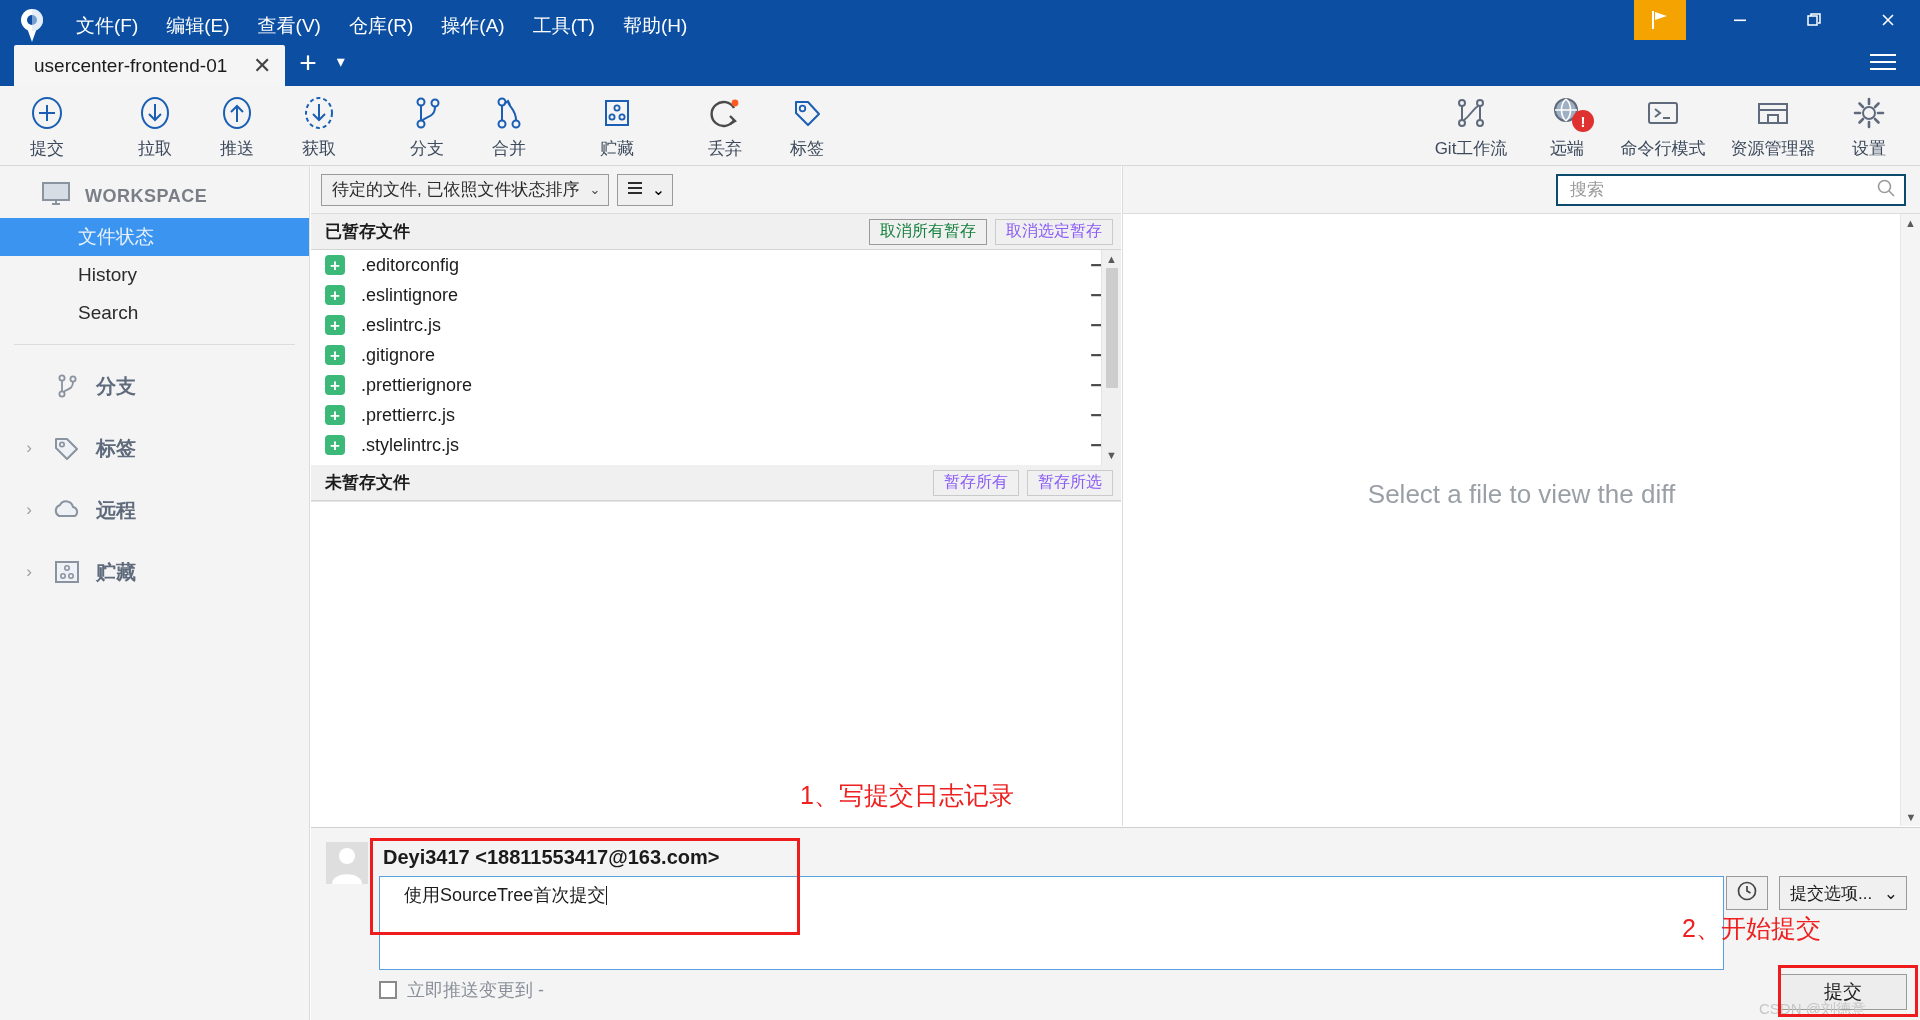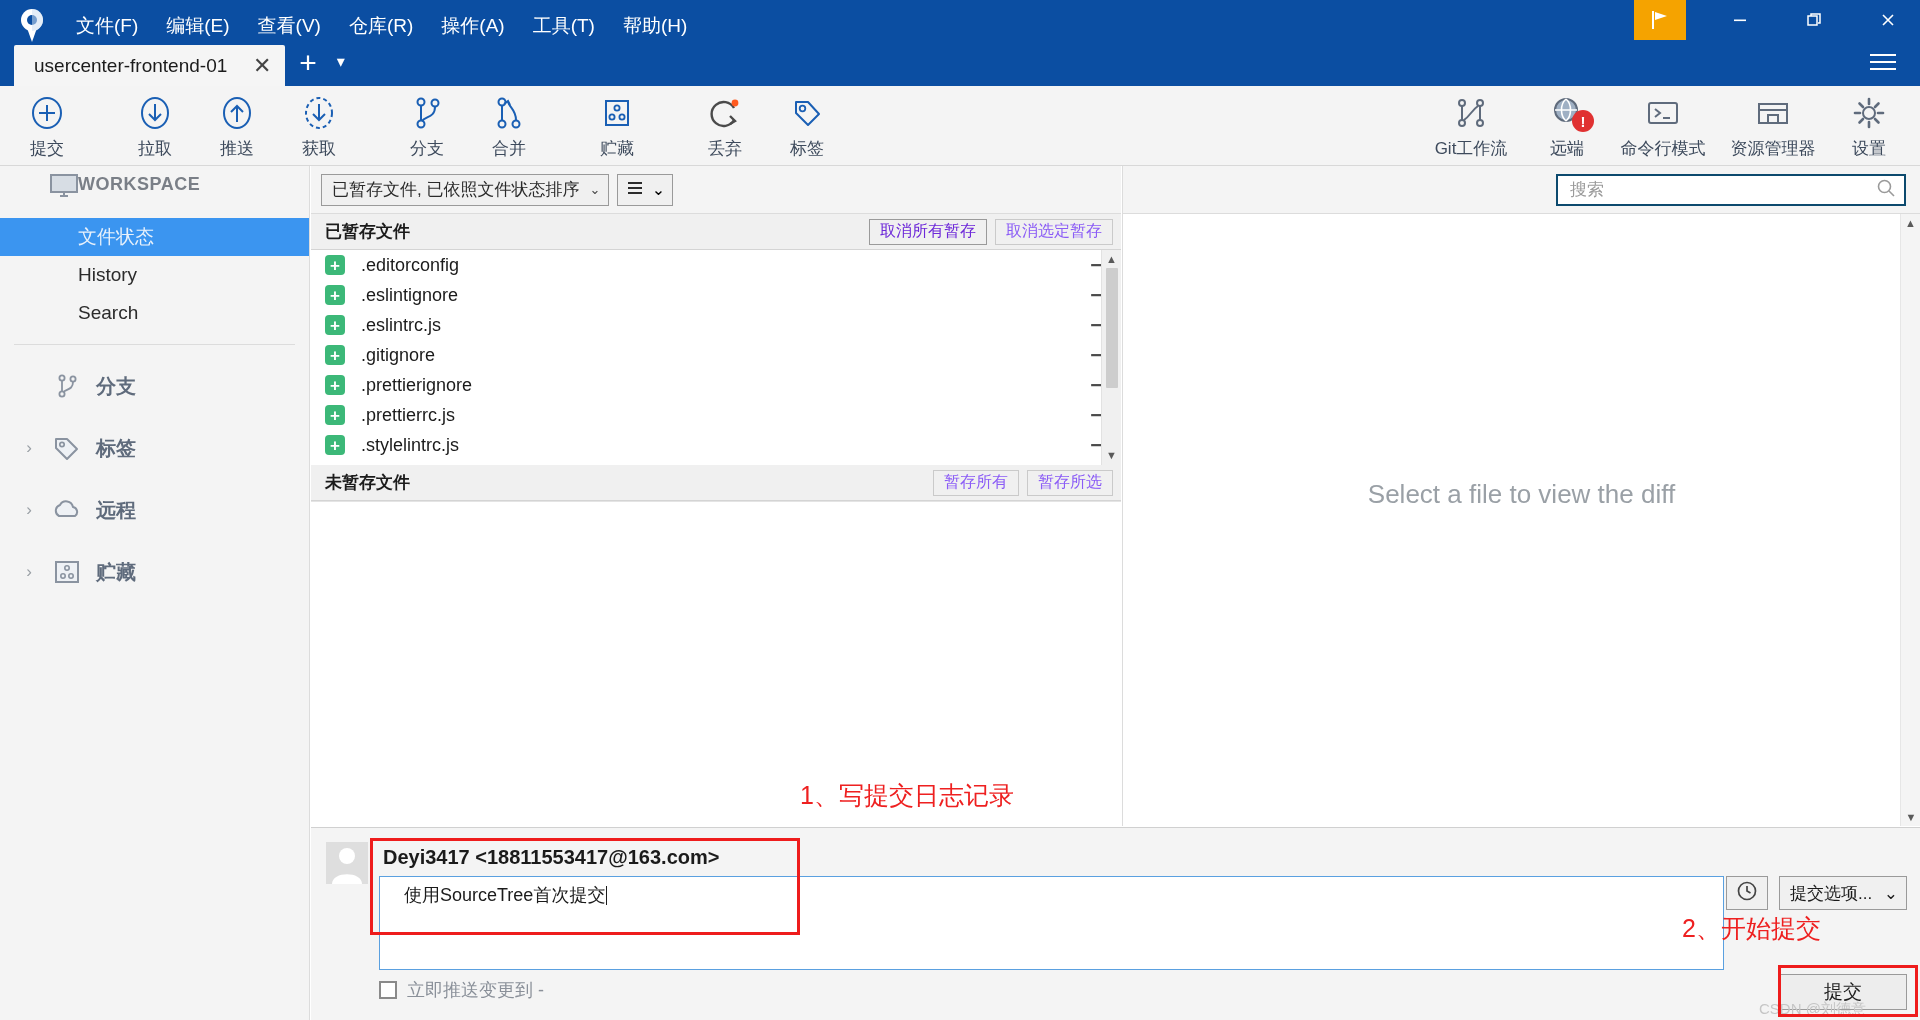--- a/index.html
+++ b/index.html
@@ -93,22 +93,22 @@
     font-weight: bold; display: flex; align-items: center; justify-content: center;
     line-height: 1;
   }
 
   
   .sidebar {
     position: absolute; left: 0; top: 166px; width: 310px; height: 854px;
     background: #f4f4f4; border-right: 1px solid #dcdcdc;
   }
   .ws-header {
-    display: flex; gap: 0; height: 44px;
-    padding-left: 42px; margin-top: 8px; margin-left: 8px;
+    display: flex; align-items: center; gap: 15px; height: 44px;
+    padding-left: 42px; margin-top: 8px;
   }
   .ws-header .ws-label {
     font-size: 18px; font-weight: bold; color: #7a7f87; letter-spacing: .5px;
   }
   .side-item {
     height: 38px; display: flex; align-items: center; padding-left: 78px;
     font-size: 19px; color: #2b2b2b; cursor: pointer;
   }
   .side-item.active { background: #3b95f0; color: #e8f1fb; }
   .side-sep {
@@ -145,21 +145,21 @@
     cursor: pointer;
   }
   .sect-header {
     height: 36px; background: #f0f0f0; border-bottom: 1px solid #d4d4d4;
     display: flex; align-items: center; padding: 0 8px 0 14px;
   }
   .sect-title { font-size: 17px; font-weight: bold; color: #1b1b1b; }
   .sect-actions { margin-left: auto; display: flex; gap: 8px; }
   .btn-sm {
     height: 26px; border: 1px solid #9a9a9a; background: #f0f0f0;
-    font-size: 16px; color: #6d28d9; padding: 0 10px; display: flex;
+    font-size: 16px; color: #15803d; padding: 0 10px; display: flex;
     align-items: center; cursor: pointer; white-space: nowrap;
   }
   .btn-sm.disabled { color: #8b5cf6; border-color: #cacaca; cursor: default; }
 
   .filelist {
     position: relative; background: #ffffff; overflow: hidden;
   }
   .file-row {
     height: 30px; display: flex; align-items: center; padding-left: 14px;
     padding-right: 14px; cursor: pointer;
@@ -592,21 +592,21 @@
         </svg>
       </span>
       <span class="glabel">贮藏</span>
     </div>
   </div>
 
   <div class="center">
 
     <div class="filterbar">
       <div class="combo">
-        <span>已暂存文件, 已依照文件状态排序</span>
+        <span>待定的文件, 已依照文件状态排序</span>
         <span class="caret">⌄</span>
       </div>
       <div class="icon-combo">
         <span>
           <svg width="18" height="16" viewBox="0 0 18 16">
             <path d="M2 3 H16 M2 8 H16 M2 13 H16" stroke="#2b2b2b" stroke-width="1.8"></path>
           </svg>
         </span>
         <span class="caret">⌄</span>
       </div>

